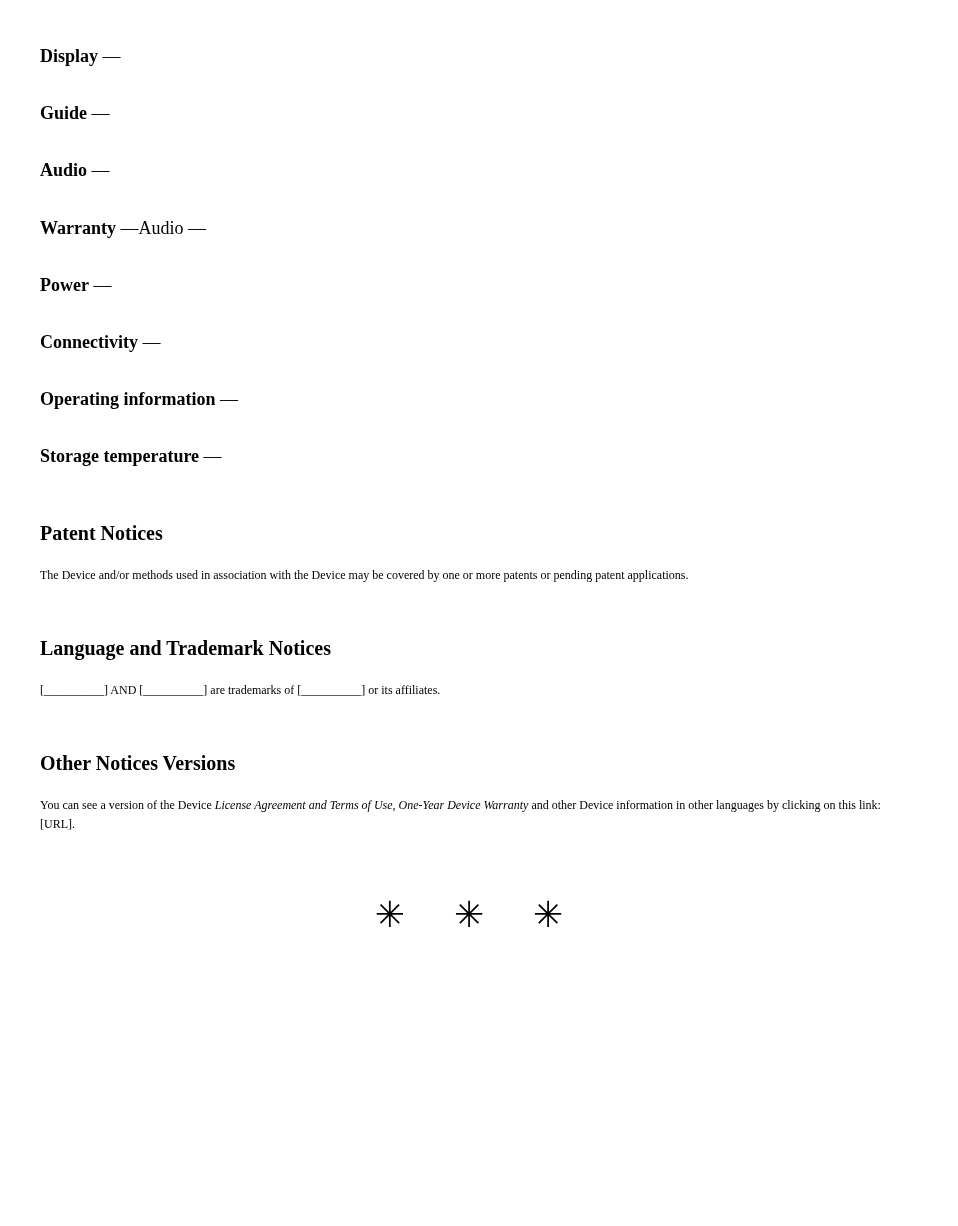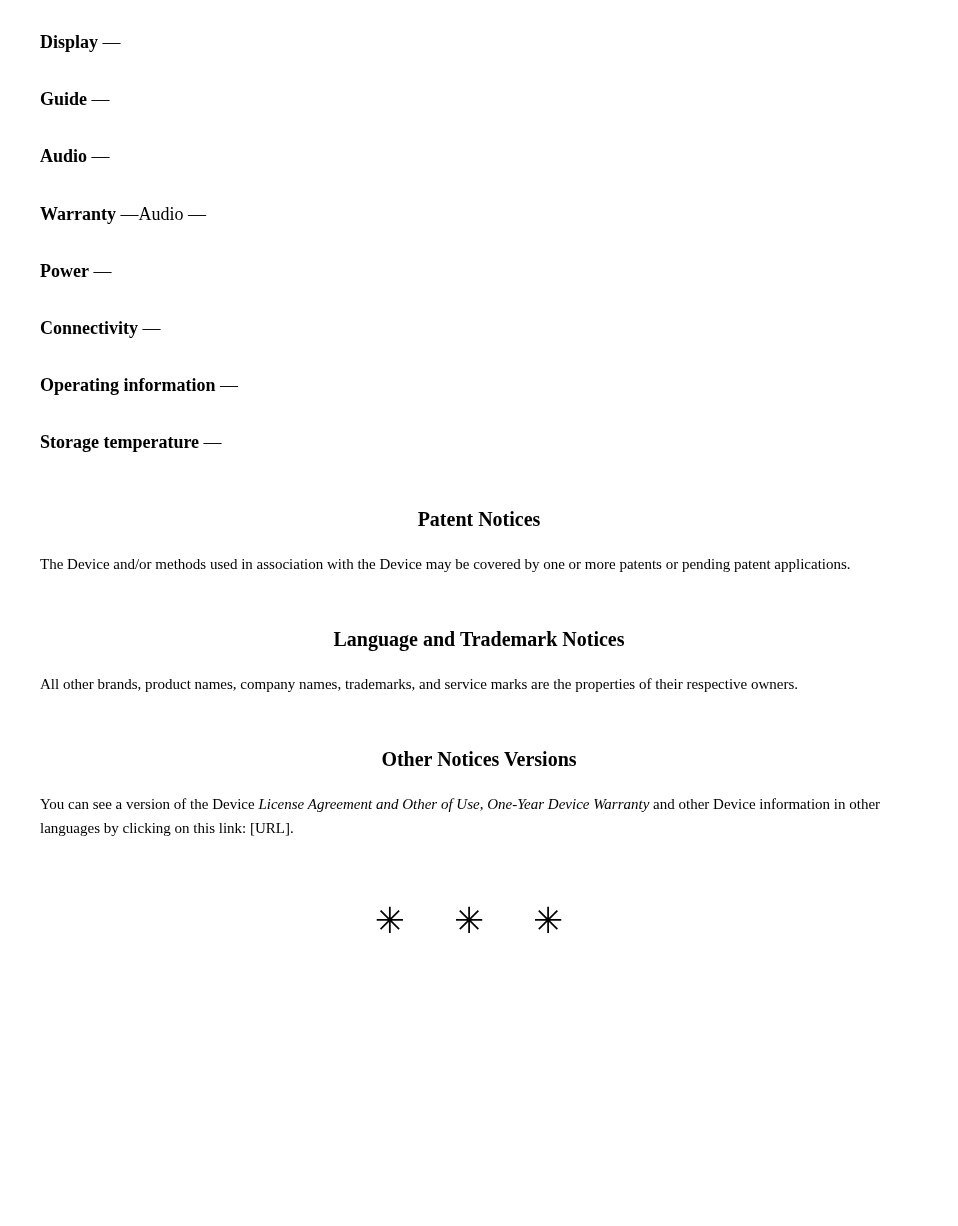--- a/index.html
+++ b/index.html
@@ -14,41 +14,41 @@
       color: #000;
       background: #fff;
       width: 958px;
       min-height: 1226px;
       padding: 30px 40px 60px 40px;
     }
 
     .spec-item {
       margin-bottom: 32px;
       line-height: 1.4;
+      margin-top: 14px;
     }
 
     .spec-label {
       font-weight: bold;
     }
 
     .spec-value {
       font-weight: normal;
     }
 
     .section-heading {
       font-size: 20px;
       font-weight: bold;
       margin-top: 50px;
       margin-bottom: 20px;
       line-height: 1.3;
-      text-align: center;
     }
 
     .section-content {
-      font-size: 15px;
+      font-size: 12px;
       line-height: 1.6;
       margin-bottom: 20px;
     }
 
     .section-content p {
       margin-bottom: 18px;
     }
 
     .decorative-stars {
       text-align: center;
@@ -98,22 +98,22 @@
 
 <div class="section-heading">Patent Notices</div>
 
 <div class="section-content">
   <p>The Device and/or methods used in association with the Device may be covered by one or more patents or pending patent applications.</p>
 </div>
 
 <div class="section-heading">Language and Trademark Notices</div>
 
 <div class="section-content">
-  <p>All other brands, product names, company names, trademarks, and service marks are the properties of their respective owners.</p>
+  <p>[__________] AND [__________] are trademarks of [__________] or its affiliates.</p>
 </div>
 
 <div class="section-heading">Other Notices Versions</div>
 
 <div class="section-content">
-  <p>You can see a version of the Device <span class="italic">License Agreement and Other of Use</span>, <span class="italic">One-Year Device Warranty</span> and other Device information in other languages by clicking on this link: [URL].</p>
+  <p>You can see a version of the Device <span class="italic">License Agreement and Terms of Use</span>, <span class="italic">One-Year Device Warranty</span> and other Device information in other languages by clicking on this link: [URL].</p>
 </div>
 
 <div class="decorative-stars">✳  ✳  ✳</div>
 
 </body></html>

